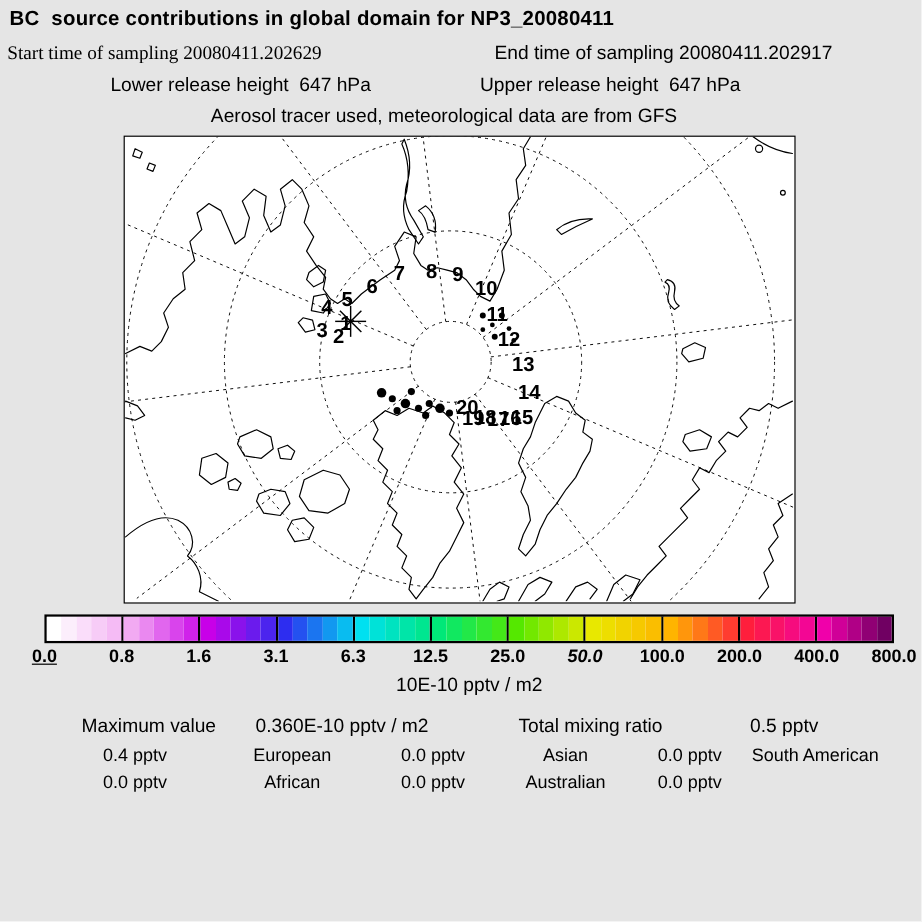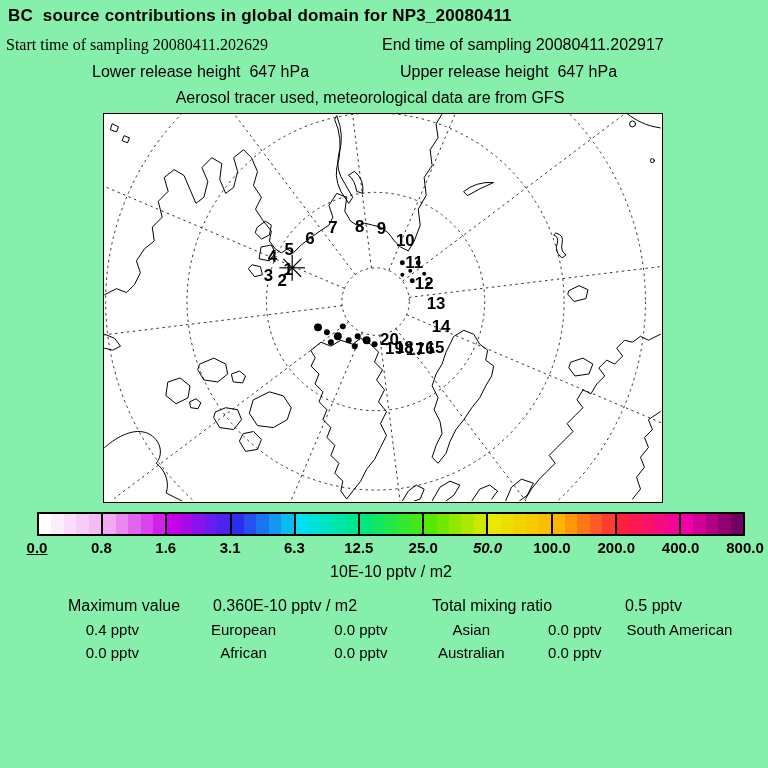--- a/index.html
+++ b/index.html
@@ -1,23 +1,23 @@
 <!DOCTYPE html>
 <html><head>
 <meta charset="utf-8">
 <style>
   html,body{margin:0;padding:0;background:#fff;}
   .page{
-    position:relative;width:768px;height:768px;background:#86efac;
+    position:relative;width:768px;height:768px;background:#e5e5e5;
     font-family:"Liberation Sans","DejaVu Sans",sans-serif;color:#000;overflow:hidden;
   }
   .abs{position:absolute;white-space:pre;}
   .title{left:8px;top:6px;font-size:17px;font-weight:700;letter-spacing:.2px;}
   .l2a{left:6px;top:36px;font-size:16px;font-family:Liberation Serif, serif;}
-  .l2b{left:382px;top:36px;font-size:16px;}
+  .l2b{left:412px;top:36px;font-size:16px;}
   .l3a{left:92px;top:63px;font-size:16px;}
   .l3b{left:400px;top:63px;font-size:16px;}
   .l4{left:0;top:89px;width:740px;text-align:center;font-size:16px;}
   .map-frame{
     position:absolute;left:103px;top:113px;width:560px;height:390px;
     border:1.5px solid #000;box-sizing:border-box;background:#fff;
   }
   .map-frame svg{display:block;}
   svg text.traj{font:700 17px "Liberation Sans","DejaVu Sans",sans-serif;fill:#000;}
   .colorbar{

